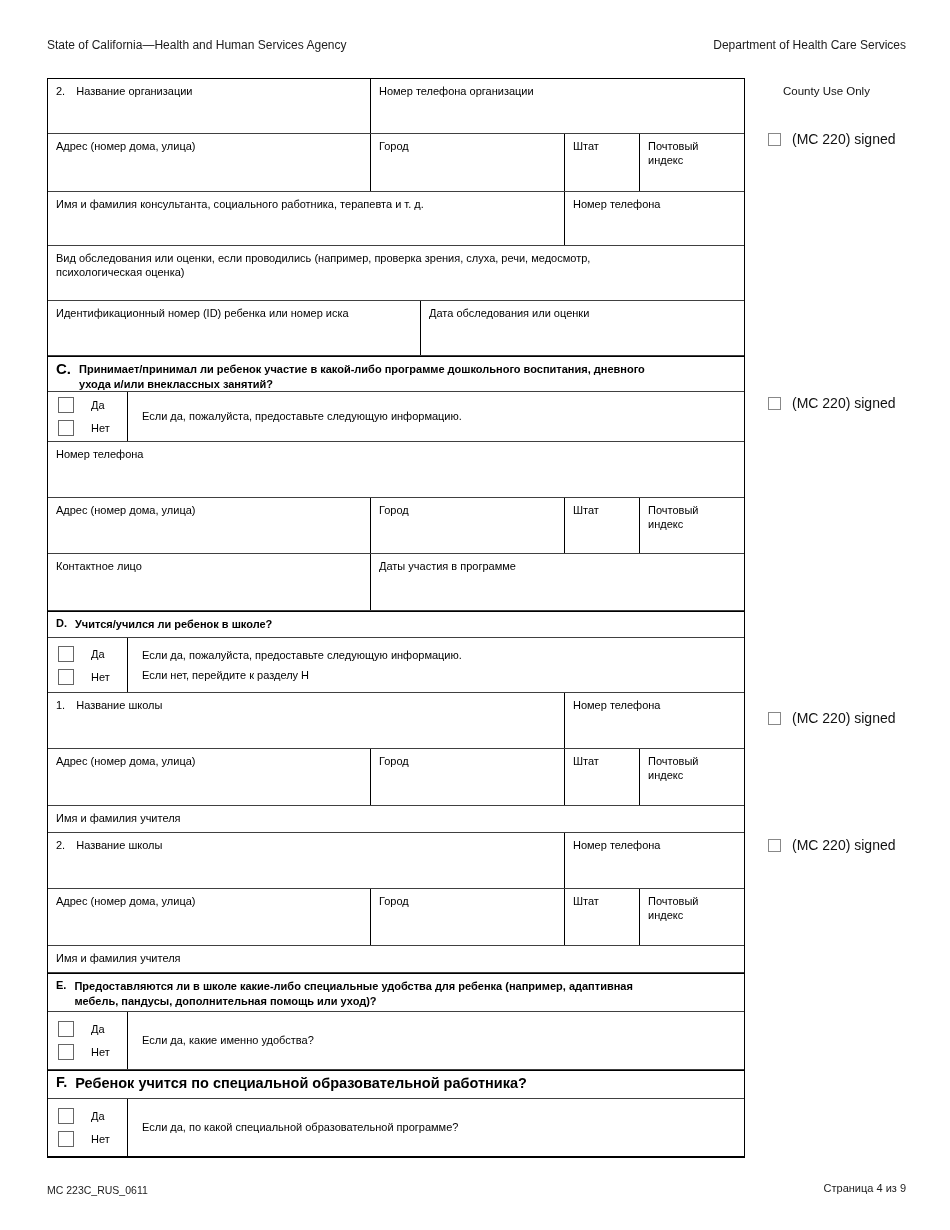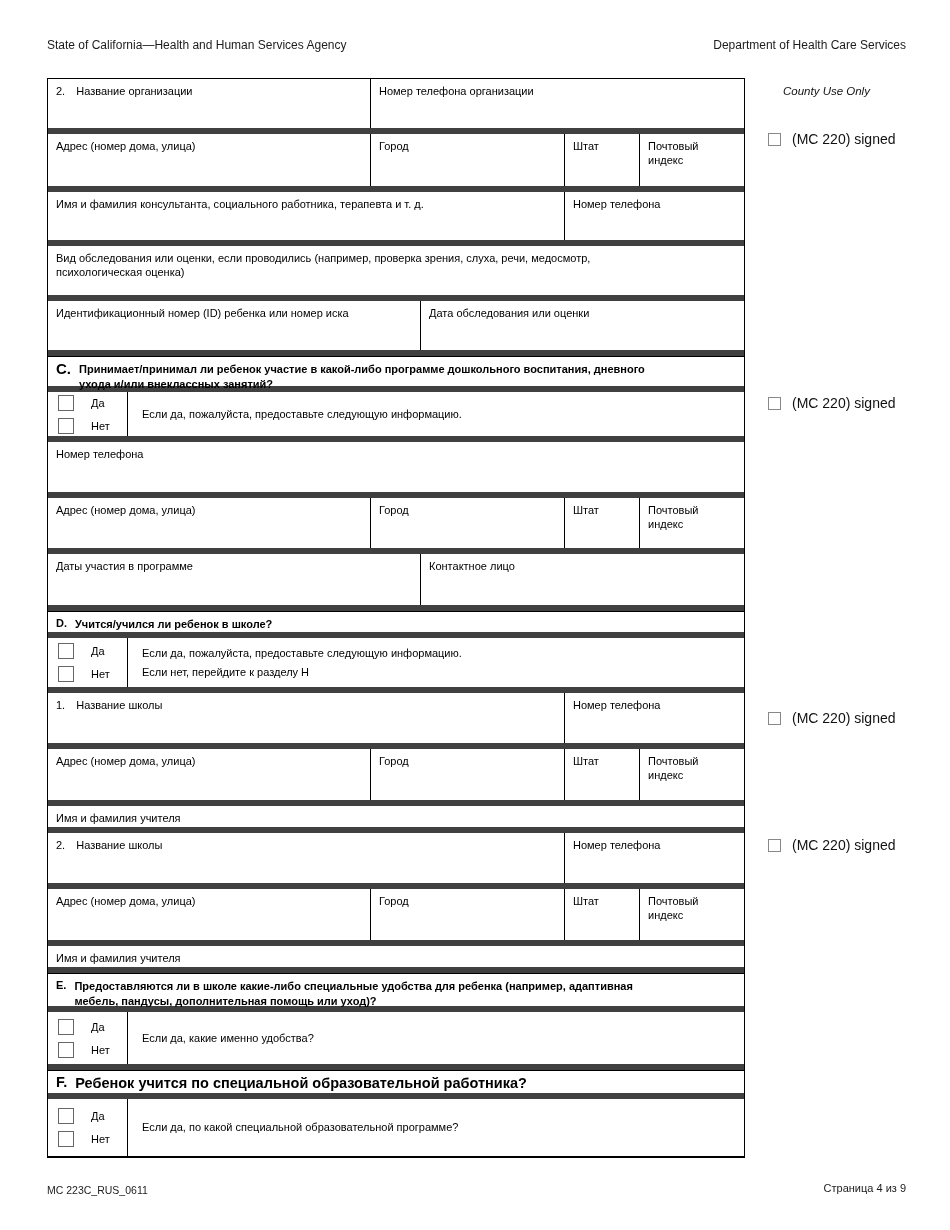--- a/index.html
+++ b/index.html
@@ -6,21 +6,21 @@
   html,body{background:#fff}
   body{width:950px;height:1230px;position:relative;font-family:"Liberation Sans",sans-serif;color:#000;overflow:hidden}
   .hdr{position:absolute;top:38px;font-size:12px;color:#1c1c1c;white-space:nowrap}
   .hdr-left{left:47px}
   .hdr-right{right:44px}
   .ftr{position:absolute;color:#1c1c1c;white-space:nowrap}
   .ftr-left{left:47px;top:1184px;font-size:10.5px}
   .ftr-right{right:44px;top:1182px;font-size:11px}
 
   .ftable{position:absolute;left:47px;top:78px;width:698px;border:1px solid #000;border-bottom-width:2px;background:#fff}
-  .row{display:flex;border-bottom:6px solid #404040;align-items:stretch}
+  .row{display:flex;border-bottom:1px solid #404040;align-items:stretch}
   .row:last-child{border-bottom:none}
   .sec{border-top:1px solid #000}
   .cell{border-right:1px solid #000;padding:5px 8px;font-size:11px;line-height:1.3}
   .cell:last-child{border-right:none}
   .lbl{display:block}
   .num{display:inline-block;margin-right:11px}
 
   
   .w-main{width:323px}
   .w-city{width:194px}
@@ -44,21 +44,21 @@
   
   .yn-col{width:80px;border-right:1px solid #000;display:flex;flex-direction:column;justify-content:center;gap:7px;padding:4px 0 4px 10px}
   .cbrow{display:flex;align-items:center;gap:17px;font-size:11px}
   .cb{width:16px;height:16px;border:1px solid #666;background:#fff;flex:none}
   .yn-text{flex:1;padding:4px 14px;display:flex;flex-direction:column;justify-content:center;gap:5px;font-size:11px;line-height:1.3}
 
   .wrap-narrow{max-width:575px;display:block}
   .wrap-exam{max-width:600px;display:block}
 
   
-  .county-title{position:absolute;left:783px;top:85px;font-style:italic;font-size:11.5px;color:#111}
+  .county-title{position:absolute;left:783px;top:85px;font-size:11.5px;color:#111}
   .citem{position:absolute;left:768px;display:flex;align-items:center;gap:11px}
   .citem .cb2{width:13px;height:13px;border:1px solid #888;background:#fff;flex:none}
   .citem .clabel{font-size:14px;color:#111;white-space:nowrap}
 </style>
 </head>
 <body>
 
 <div class="hdr hdr-left">State of California—Health and Human Services Agency</div>
 <div class="hdr hdr-right">Department of Health Care Services</div>
 
@@ -148,25 +148,25 @@
       </div>
     <div class="cell w-state">
         <span class="lbl">Штат</span>
       </div>
     <div class="cell w-flex">
         <span class="lbl">Почтовый индекс</span>
       </div>
   </div>
 
   <div class="row h57">
+    <div class="cell w-main">
+        <span class="lbl">Контактное лицо</span>
+      </div>
     <div class="cell w-flex">
         <span class="lbl">Даты участия в программе</span>
-      </div>
-    <div class="cell w-main">
-        <span class="lbl">Контактное лицо</span>
       </div>
   </div>
 
   <div class="row h27 sec sechdr">
     <span class="letter letter-sm">D.</span>
     <span class="stitle">Учится/учился ли ребенок в школе?</span>
   </div>
 
   <div class="row h55">
     <div class="yn-col">

